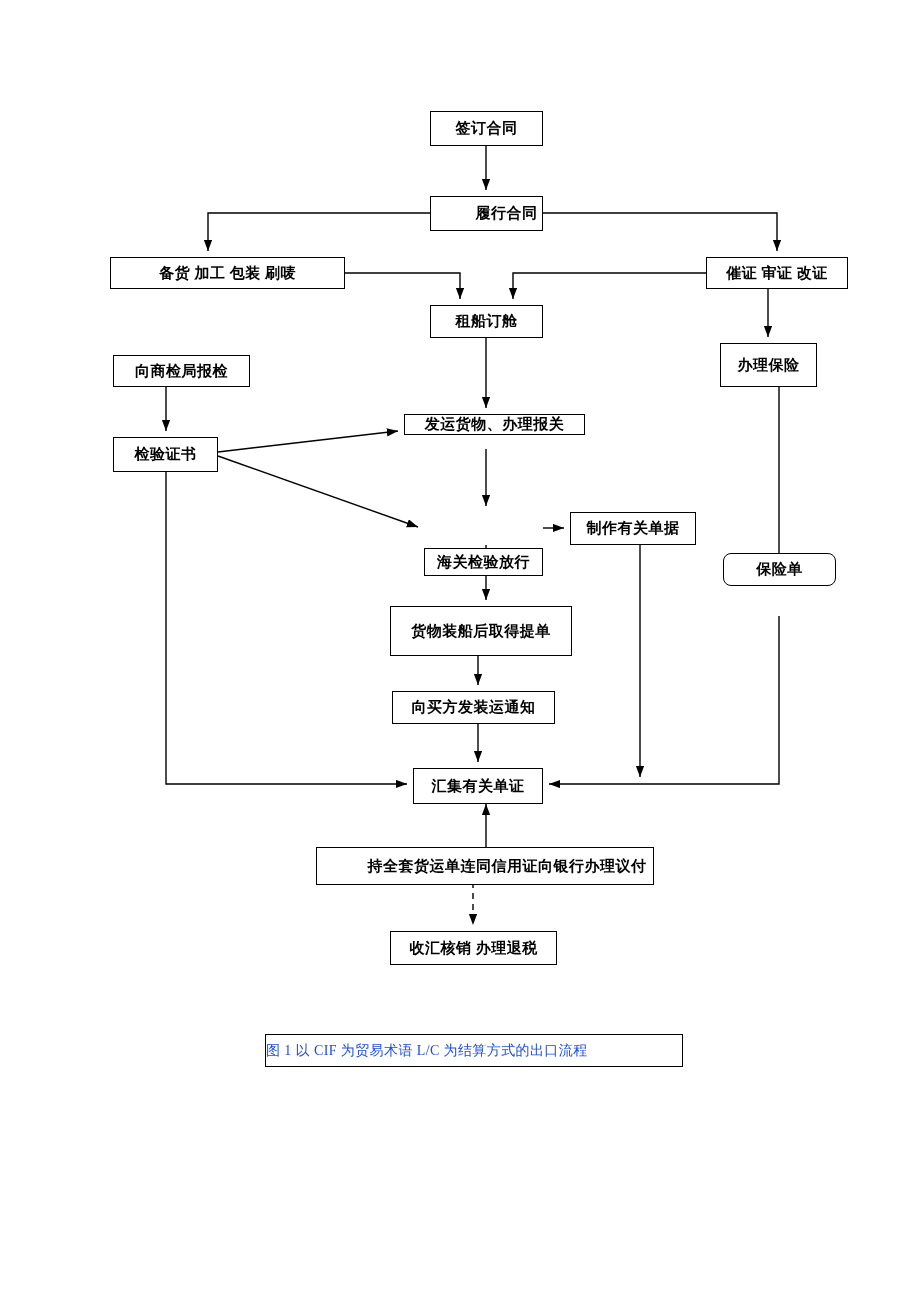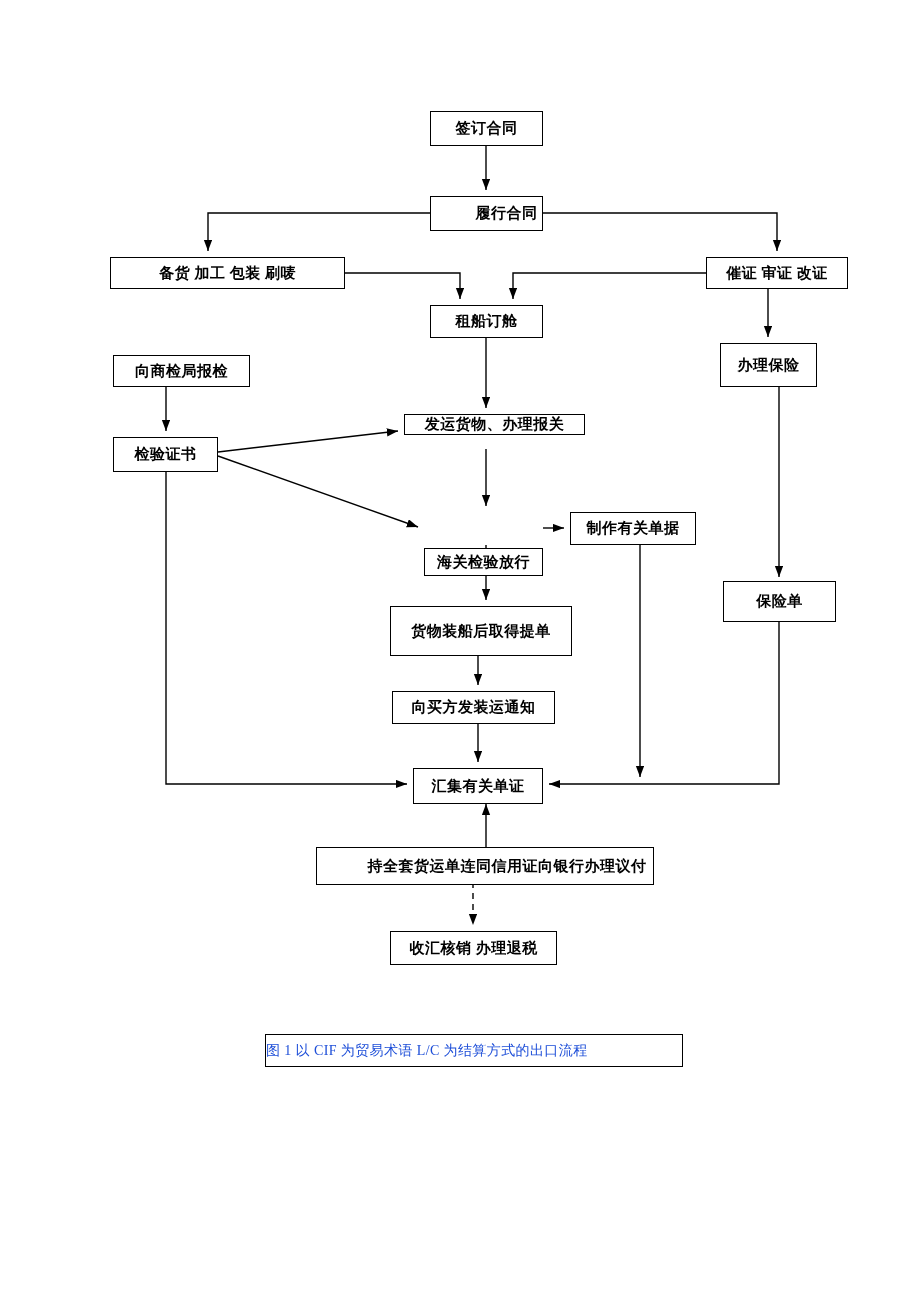--- a/index.html
+++ b/index.html
@@ -149,21 +149,21 @@
   </div>
 
   <div class="node" style="left:424px; top:512px; width:119px; height:28px;margin-top:36px;">
     <span>海关检验放行</span>
   </div>
 
   <div class="node" style="left:570px; top:512px; width:126px; height:33px;">
     <span>制作有关单据</span>
   </div>
 
-  <div class="node" style="left:723px; top:581px; width:113px; height:41px;">
+  <div class="node" style="left:723px; top:553px; width:113px; height:33px;border-radius:8px;">
     <span>保险单</span>
   </div>
 
   <div class="node" style="left:390px; top:606px; width:182px; height:50px;">
     <span>货物装船后取得提单</span>
   </div>
 
   <div class="node" style="left:392px; top:691px; width:163px; height:33px;">
     <span>向买方发装运通知</span>
   </div>

